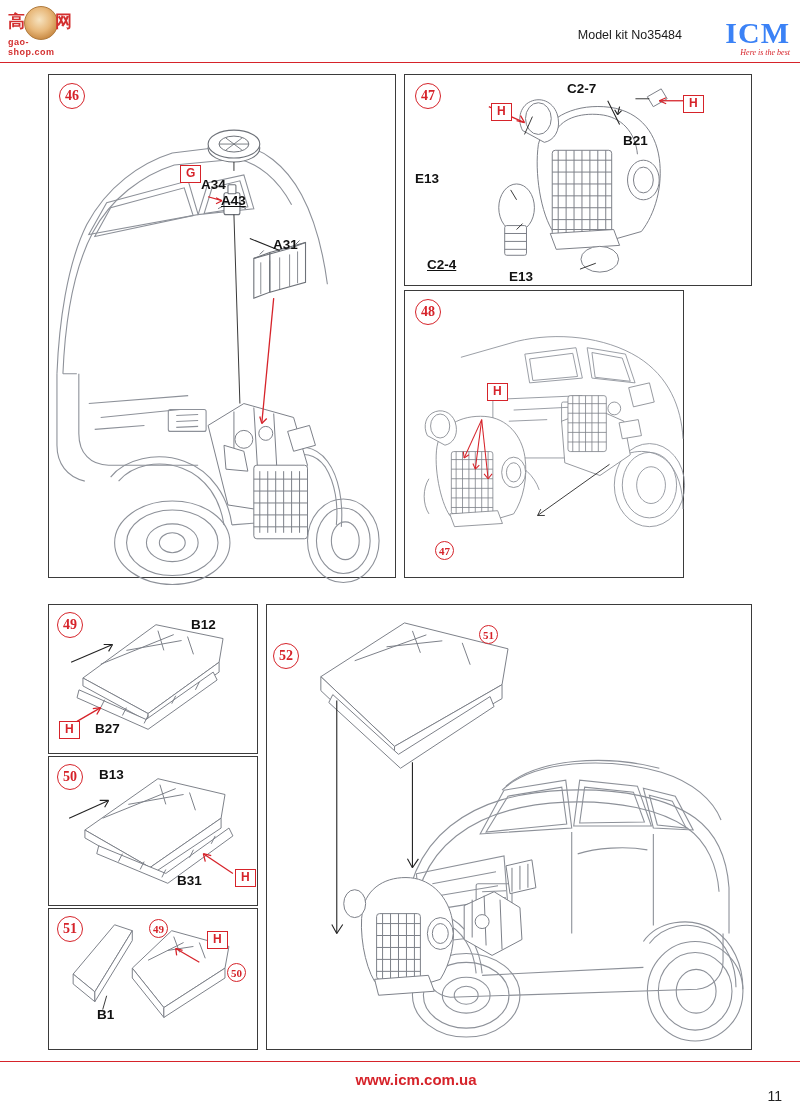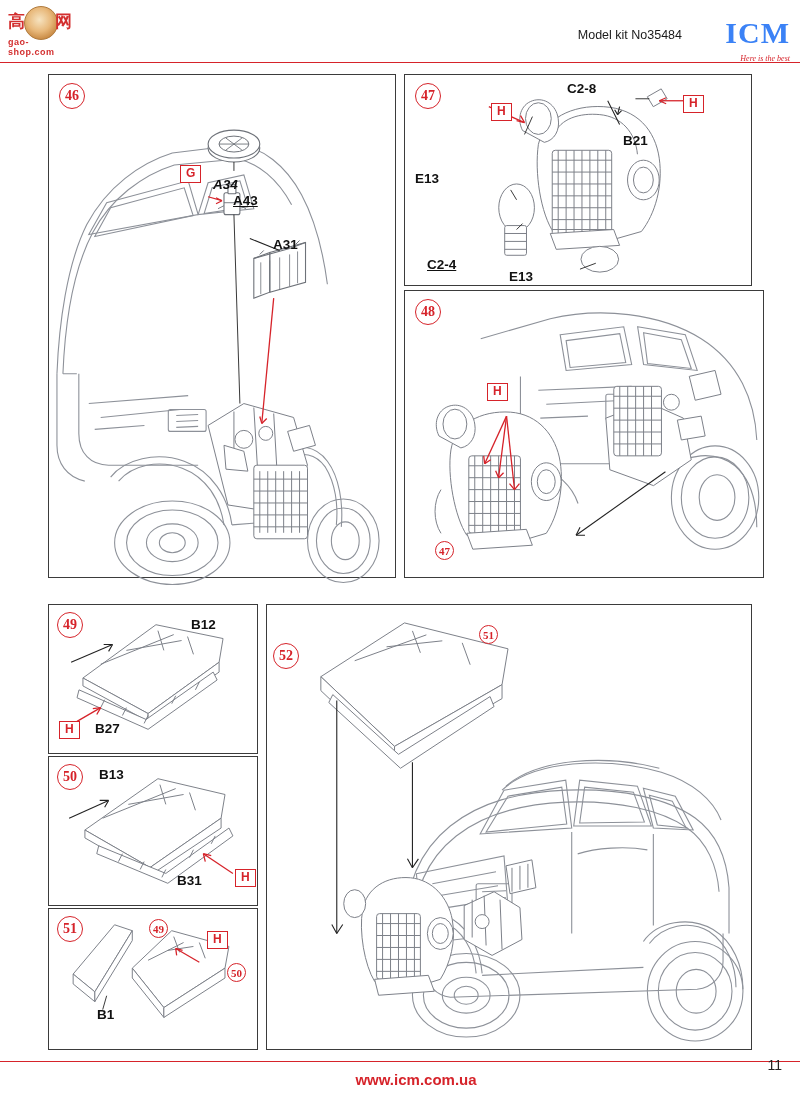--- a/index.html
+++ b/index.html
@@ -54,38 +54,38 @@
     text-align: right;
   }
   .icm-logo .icm-text {
     font-family: "Liberation Serif", serif;
     font-size: 30px; font-weight: bold; color: #3b82f6;
     letter-spacing: 1px; line-height: 1;
   }
   .icm-logo .icm-slogan {
     font-family: "Liberation Serif", serif;
     font-size: 8px; color: #d6232a; font-style: italic;
-    margin-top: 6px;
+    margin-top: 0;
   }
   .header-rule {
     position: absolute; left: 0; top: 62px; width: 800px; height: 0;
     border-top: 1.5px solid #d6232a;
   }
 
   
   .footer-rule {
     position: absolute; left: 0; bottom: 42px; width: 800px; height: 0;
     border-top: 1.5px solid #d6232a;
   }
   .footer-url {
     position: absolute; left: 0; bottom: 16px; width: 800px;
     text-align: center; font-size: 15px; font-weight: bold; color: #d6232a; margin-left: 16px;
   }
   .page-num {
-    position: absolute; right: 18px; bottom: 31px;
+    position: absolute; right: 18px; bottom: 0;
     font-size: 14px; color: #222;
   }
 
   
   .panel {
     position: absolute;
     border: 1.2px solid #3b3b3b;
     background: #ffffff;
   }
   .step-badge {
@@ -226,22 +226,22 @@
         <path d="M160 122 L174 126"></path>
         <path d="M174 126 l-6 -3 m6 3 l-6 3"></path>
         <path d="M226 224 L214 350"></path>
         <path d="M214 350 l-2 -7 m2 7 l5 -5"></path>
       </g>
       <g class="arrow-blk">
         <path d="M202 164 L232 176"></path>
       </g>
     </svg>
 
-    <div class="part-label" style="left:164px; top:102px;font-style:italic;">A34</div>
-    <div class="part-label" style="left:184px; top:118px;text-decoration:underline;">A43</div>
+    <div class="part-label" style="left:152px; top:102px;">A34</div>
+    <div class="part-label" style="left:172px; top:118px;text-decoration:underline;">A43</div>
     <div class="part-label" style="left:224px; top:162px;">A31</div>
     <div class="box-label" style="left:131px; top:90px;">G</div>
   </div>
 
   <div class="panel" style="left:404px; top:74px; width:348px; height:212px;">
     <div class="step-badge" style="left:10px; top:8px;">47</div>
 
     <svg class="svg-layer" viewBox="0 0 348 212">
 
       <g class="part-line2">
@@ -289,30 +289,30 @@
         <path d="M204 26 L216 50"></path>
       </g>
       <g class="arrow-red">
         <path d="M84 32 L120 48"></path>
         <path d="M120 48 l-8 -2 m8 2 l-4 -7"></path>
         <path d="M282 26 L256 26"></path>
         <path d="M256 26 l7 -3 m-7 3 l7 3"></path>
       </g>
     </svg>
 
-    <div class="part-label" style="left:162px; top:6px;">C2-8</div>
+    <div class="part-label" style="left:162px; top:6px;">C2-7</div>
     <div class="part-label" style="left:218px; top:58px;">B21</div>
     <div class="part-label" style="left:10px; top:96px;">E13</div>
     <div class="part-label" style="left:22px; top:182px;text-decoration:underline;">C2-4</div>
     <div class="part-label" style="left:104px; top:194px;">E13</div>
     <div class="box-label" style="left:86px; top:28px;">H</div>
     <div class="box-label" style="left:278px; top:20px;">H</div>
   </div>
 
-  <div class="panel" style="left:404px; top:290px; width:360px; height:288px;">
+  <div class="panel" style="left:404px; top:290px; width:280px; height:288px;">
     <div class="step-badge" style="left:10px; top:8px;">48</div>
 
     <svg class="svg-layer" viewBox="0 0 348 288">
       <g class="car-line">
 
         <path d="M70 48 L140 28 C190 16 250 22 292 48 C330 72 346 110 348 150"></path>
         <path d="M150 44 L214 36 L222 74 L156 80 Z"></path>
         <path d="M156 50 L210 43 L216 72 L160 77 Z"></path>
         <path d="M228 36 L276 44 L288 80 L234 74 Z"></path>
         <path d="M234 42 L272 49 L282 78 L238 73 Z"></path>

